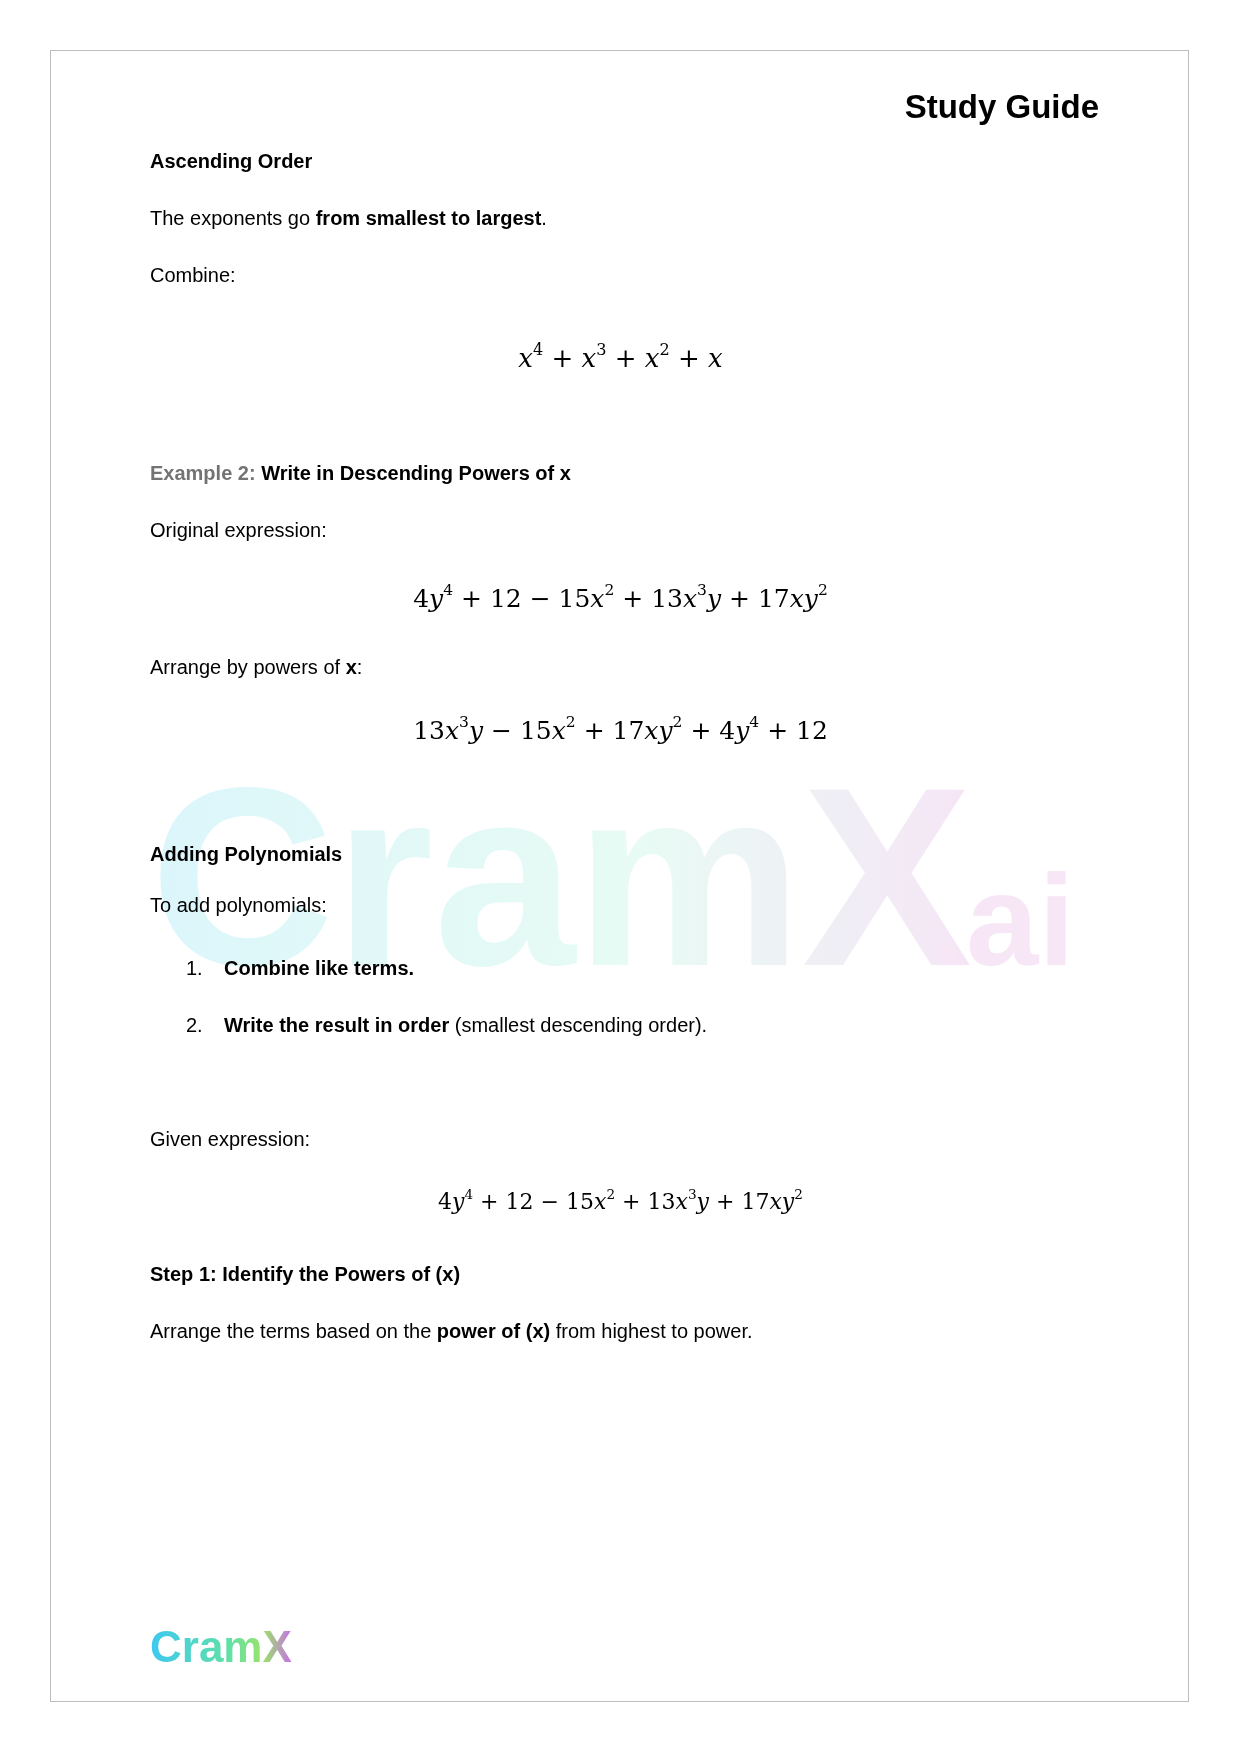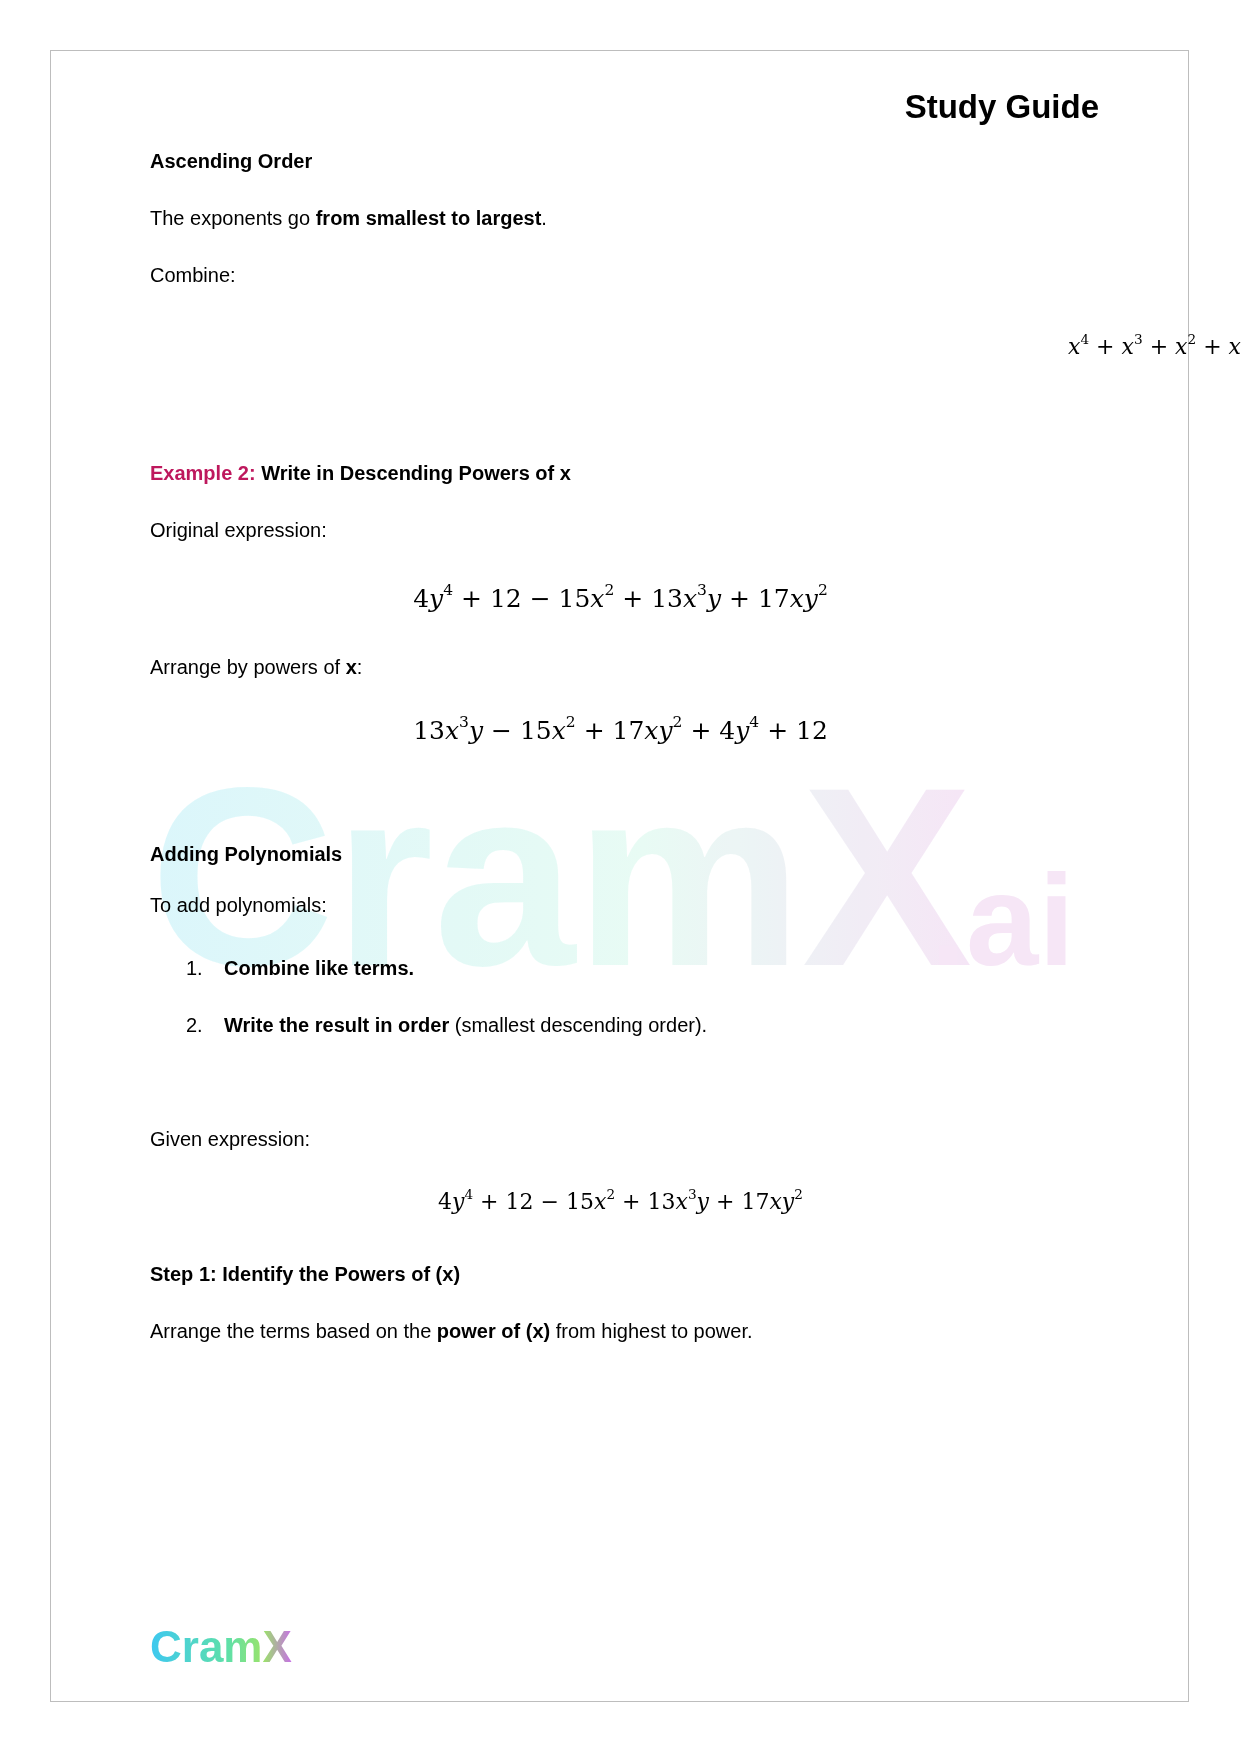--- a/index.html
+++ b/index.html
@@ -3,21 +3,21 @@
 <meta charset="utf-8">
 <style>
   html, body { margin:0; padding:0; background:#ffffff; }
   body { width:1241px; height:1755px; position:relative; overflow:hidden;
          font-family:"Liberation Sans", sans-serif; color:#000; }
   .page-frame { position:absolute; left:50px; top:50px; width:1139px; height:1652px;
                 border:1px solid #bdbdbd; box-sizing:border-box; }
   .title { position:absolute; right:142px; top:88px; font-size:33px; font-weight:bold; }
   .t { position:absolute; left:150px; font-size:20px; line-height:24px; white-space:nowrap; }
   .b { font-weight:bold; }
-  .green { color:#be185d; font-weight:bold; }
+  .green { color:#737373; font-weight:bold; }
   .math { position:absolute; left:0; width:1241px; text-align:center;
           font-family:"DejaVu Serif", "Liberation Serif", serif; white-space:nowrap; }
   .math i { font-style:italic; }
   .math sup { font-size:62%; vertical-align:0.75em; line-height:0; }
   .list-item { position:absolute; left:186px; font-size:20px; line-height:24px; white-space:nowrap; }
   .list-item .num { display:inline-block; width:38px; }
   .watermark { position:absolute; left:150px; top:760px; width:940px; height:235px; pointer-events:none; }
   .logo { position:absolute; left:150px; top:1620px; width:150px; height:50px; }
 </style>
 </head>
@@ -35,21 +35,21 @@
   </defs>
   <text x="0" y="205" font-family="Liberation Sans, sans-serif" font-weight="bold" font-size="255" fill="url(#wm)" opacity="0.9">CramX</text>
   <text x="780" y="205" font-family="Liberation Sans, sans-serif" font-weight="bold" font-size="130" fill="#f6e6f6">.ai</text>
 </svg>
 
 <div class="title">Study Guide</div>
 
 <div class="t b" style="top:149px">Ascending Order</div>
 <div class="t" style="top:206px"><span>The exponents go </span><span class="b">from smallest to largest</span><span>.</span></div>
 <div class="t" style="top:263px">Combine:</div>
-<div class="math" style="top:334px; font-size:22px;text-align:right;">
+<div class="math" style="top:343px; font-size:26px;">
   <i>x</i><sup>4</sup><span> + </span><i>x</i><sup>3</sup><span> + </span><i>x</i><sup>2</sup><span> + </span><i>x</i>
 </div>
 
 <div class="t b" style="top:461px"><span class="green">Example 2:</span><span> Write in Descending Powers of x</span></div>
 <div class="t" style="top:518px">Original expression:</div>
 <div class="math" style="top:584px; font-size:25px;">
   <span>4</span><i>y</i><sup>4</sup><span> + </span><span>12</span><span> − </span><span>15</span><i>x</i><sup>2</sup><span> + </span><span>13</span><i>x</i><sup>3</sup><i>y</i><span> + </span><span>17</span><i>x</i><i>y</i><sup>2</sup>
 </div>
 <div class="t" style="top:655px"><span>Arrange by powers of </span><span class="b">x</span><span>:</span></div>
 <div class="math" style="top:716px; font-size:25px;">

